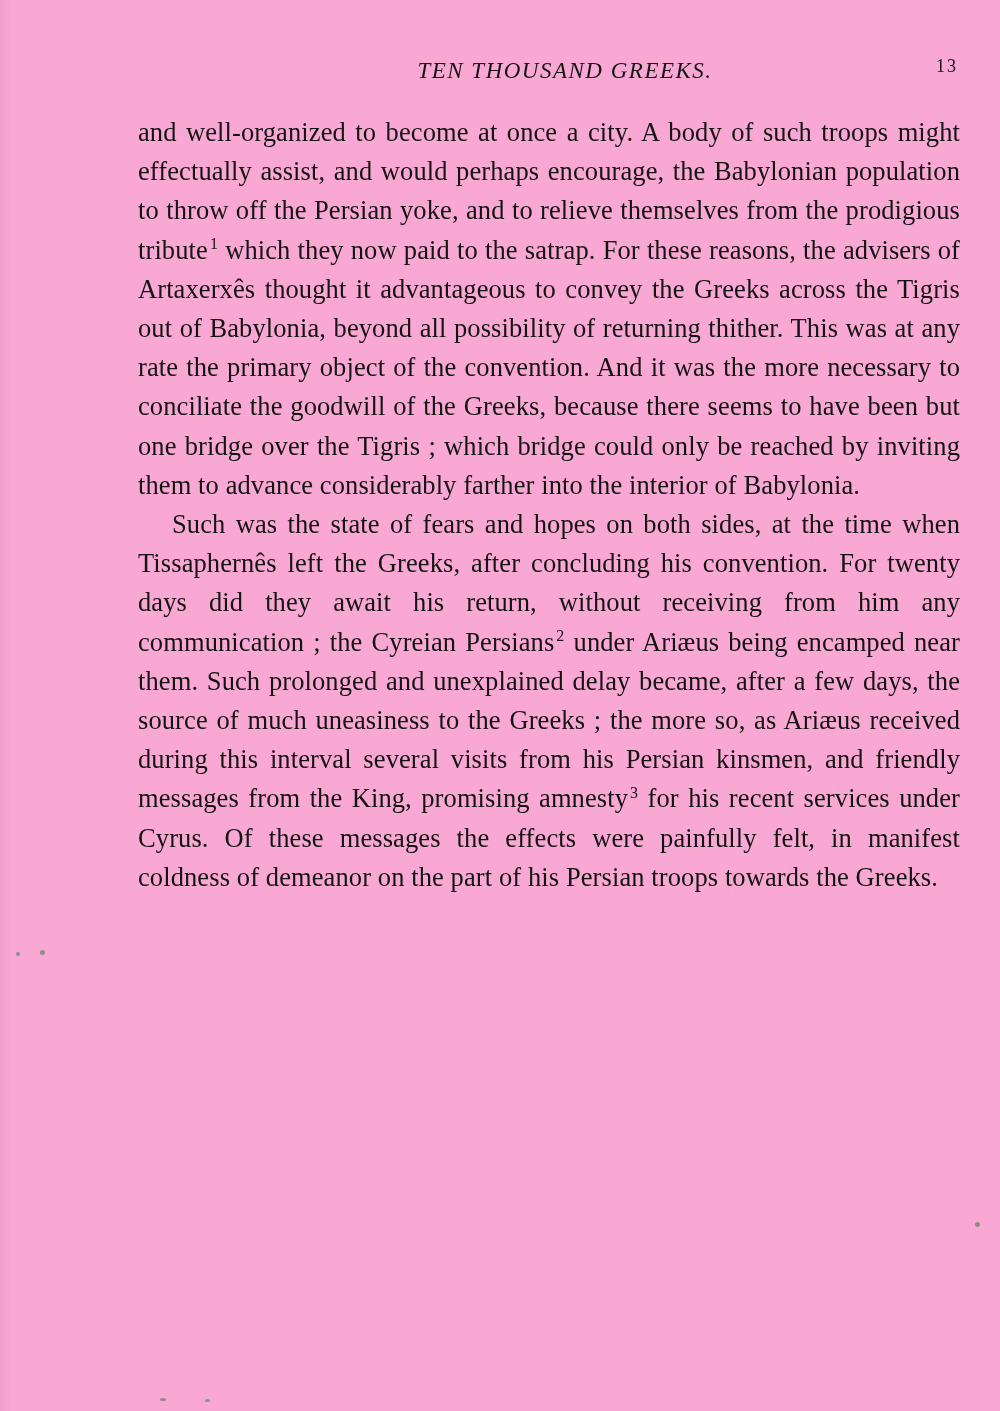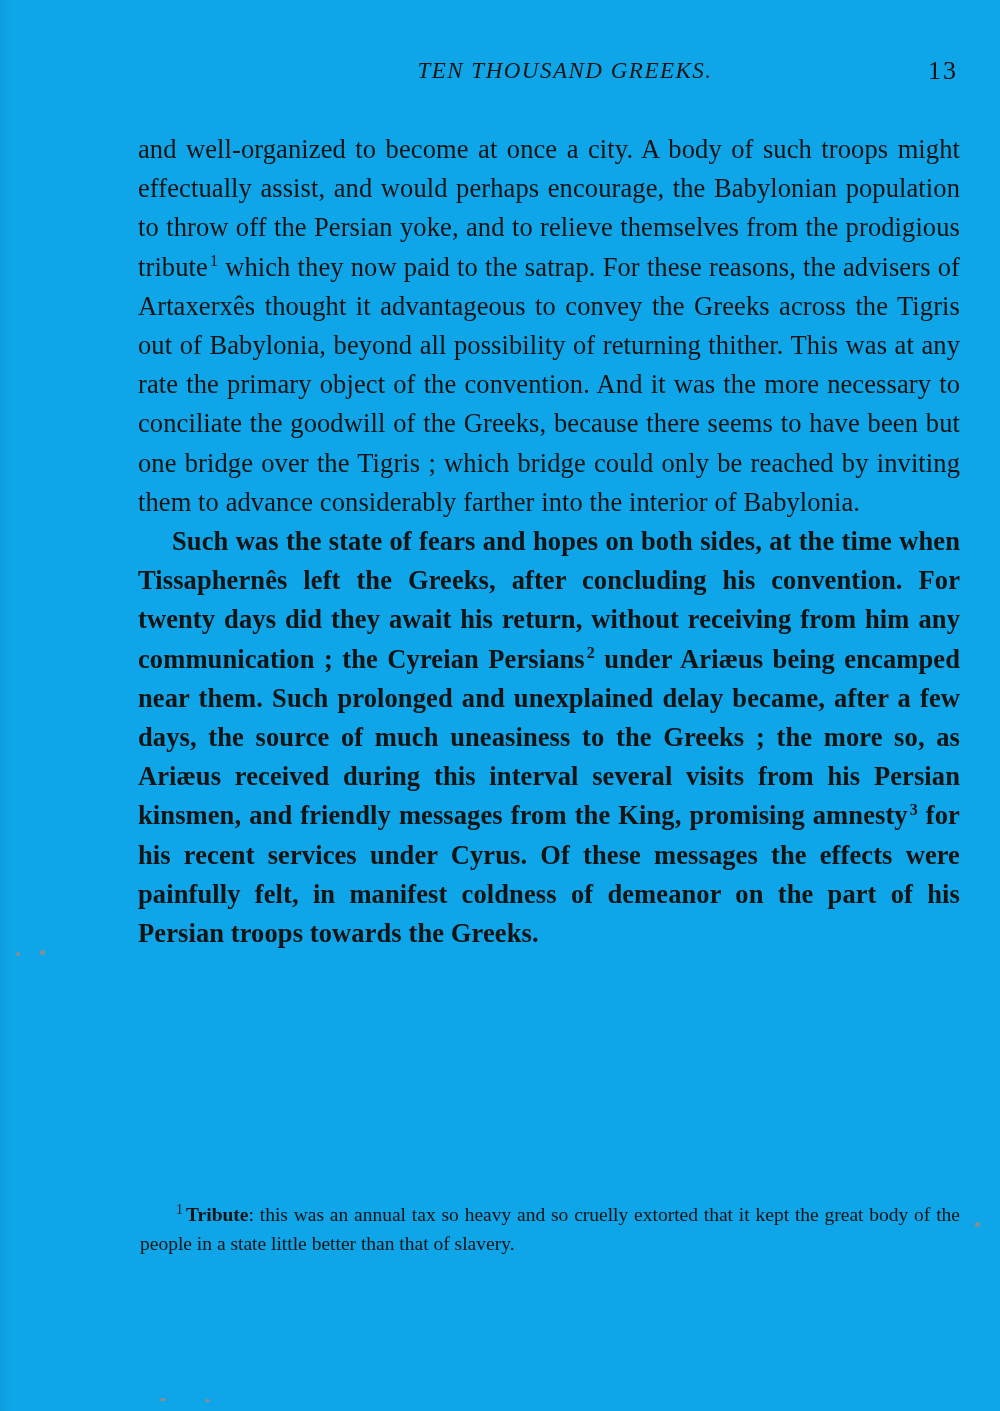--- a/index.html
+++ b/index.html
@@ -11,21 +11,21 @@
     width: 1000px;
     height: 1411px;
     position: relative;
     font-family: "Liberation Serif", serif;
     color: #1a1a1a;
     overflow: hidden;
   }
   .page {
     position: absolute;
     inset: 0;
-    background: #0ea5e9;
+    background: #f9a8d4;
   }
   .header {
     position: absolute;
     top: 58px;
     left: 140px;
     right: 40px;
     height: 34px;
     display: flex;
     align-items: baseline;
     justify-content: center;
@@ -36,43 +36,42 @@
     font-size: 23px;
     letter-spacing: 1.5px;
     color: #151515;
     white-space: nowrap;
     margin-left: 30px;
   }
   .folio {
     position: absolute;
     right: 42px;
     top: 56px;
-    font-size: 26px;
+    font-size: 18px;
     letter-spacing: 2px;
     color: #111;
     font-family: "Liberation Serif", serif;
   }
   .body-block {
     position: absolute;
-    top: 130px;
+    top: 113px;
     left: 138px;
     width: 822px;
   }
   p.para {
     margin: 0;
     font-size: 26.5px;
     line-height: 39.2px;
     text-align: justify;
     text-justify: inter-word;
     color: #141414;
     letter-spacing: 0.1px;
   }
   p.para.indent {
     text-indent: 34px;
-    font-weight: bold;
   }
   sup.fn {
     font-size: 16px;
     vertical-align: super;
     line-height: 0;
     padding-left: 2px;
   }
   .footnotes {
     position: absolute;
     left: 140px;
@@ -134,23 +133,20 @@
 
     <p class="para indent">
       <span>Such was the state of fears and hopes on both sides, at the time when Tissaphernês left the Greeks, after concluding his convention.  For twenty days did they await his return, without receiving from him any communication ; the Cyreian Persians</span><sup class="fn">2</sup>
       <span>under Ariæus being encamped near them.  Such prolonged and unexplained delay became, after a few days, the source of much uneasiness to the Greeks ; the more so, as Ariæus received during this interval several visits from his Persian kinsmen, and friendly messages from the King, promising amnesty</span><sup class="fn">3</sup>
       <span>for his recent services under Cyrus.  Of these messages the effects were painfully felt, in manifest coldness of demeanor on the part of his Persian troops towards the Greeks.</span>
     </p>
 
   </div>
 
   <div class="footnotes">
-    <p>
-      <span class="fn-marker">1</span><span class="fn-term">Tribute</span><span>:</span><span> this was an annual tax so heavy and so cruelly extorted that it kept the great body of the people in a state little better than that of slavery.</span>
-    </p>
   </div>
 
   <div class="speck s1"></div>
   <div class="speck s2"></div>
   <div class="speck s3"></div>
   <div class="speck s4"></div>
   <div class="speck s5"></div>
 
 </div>
 

